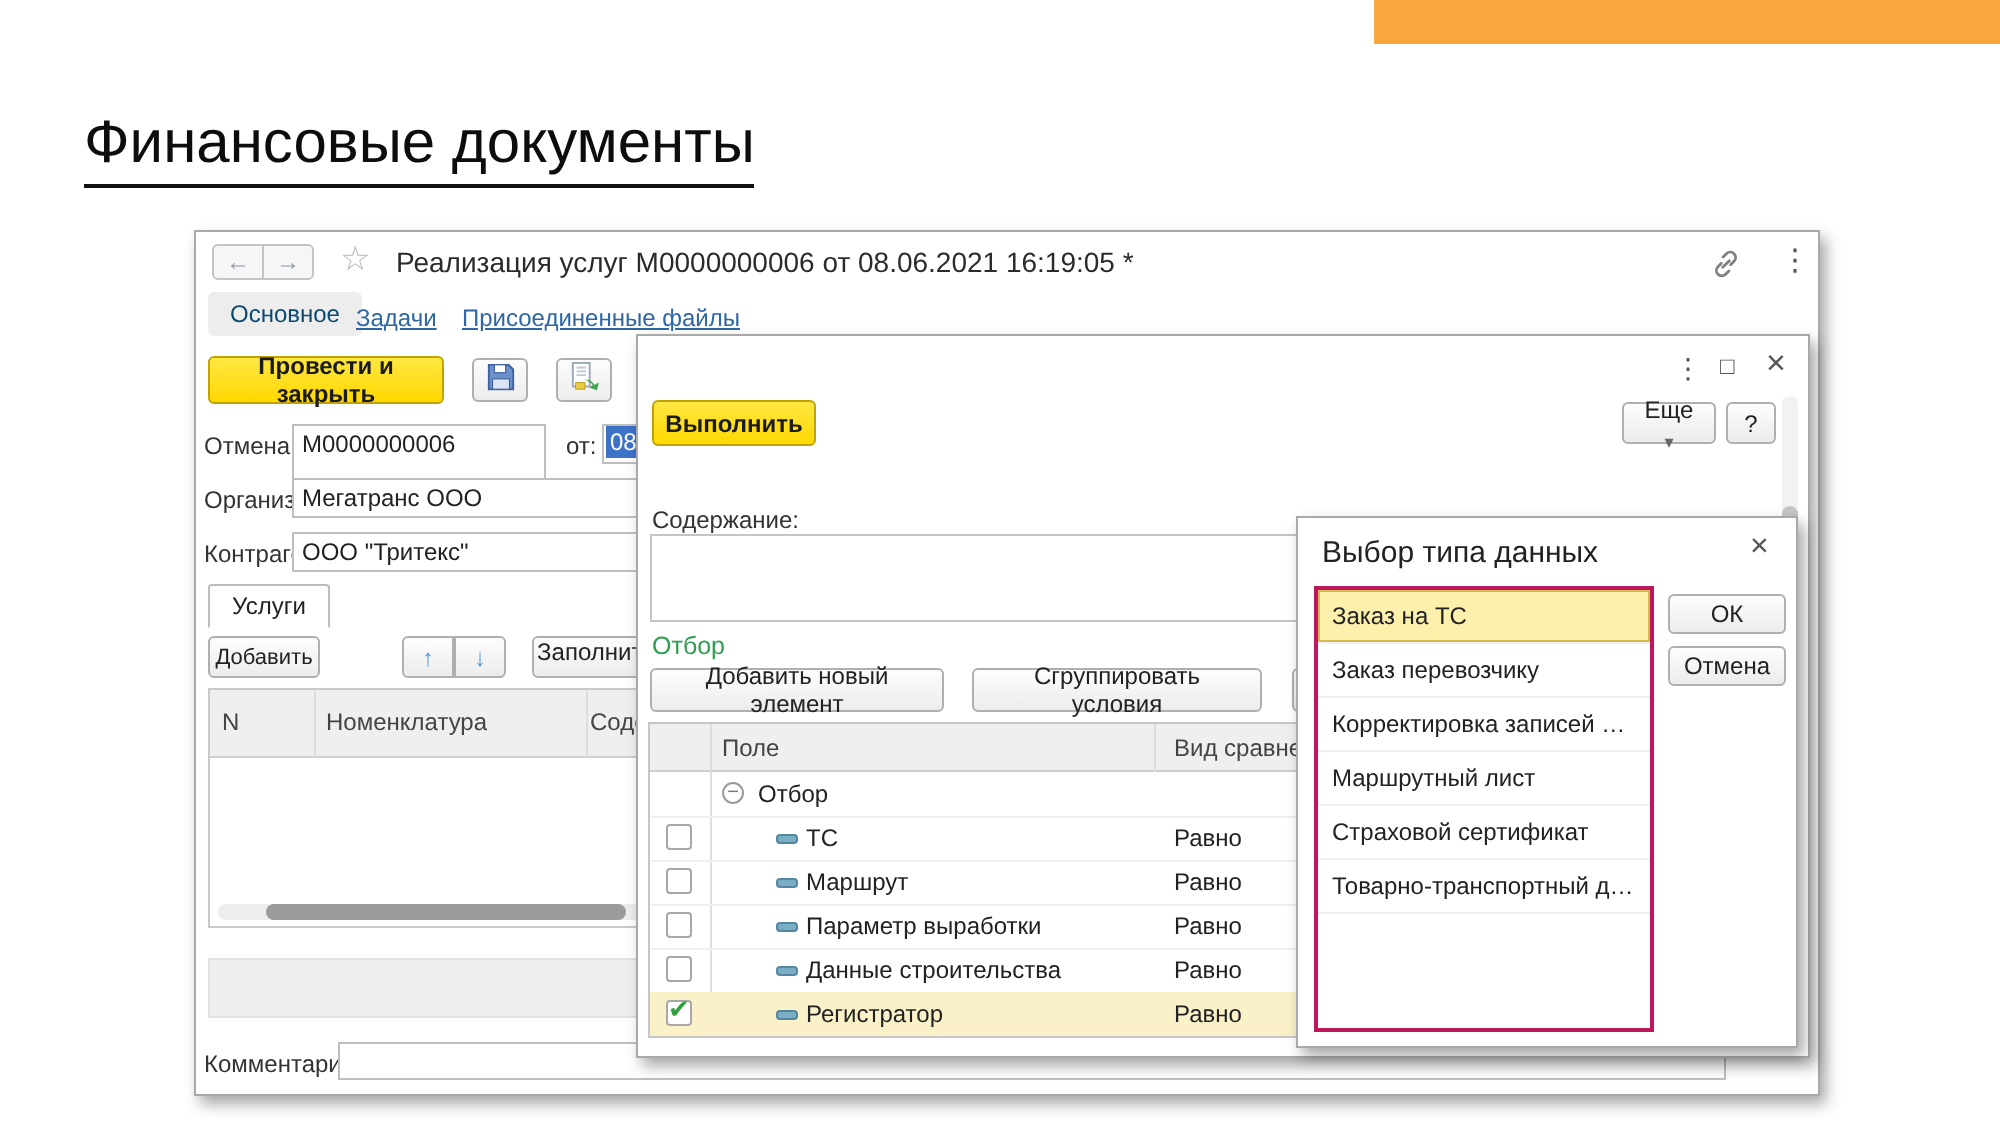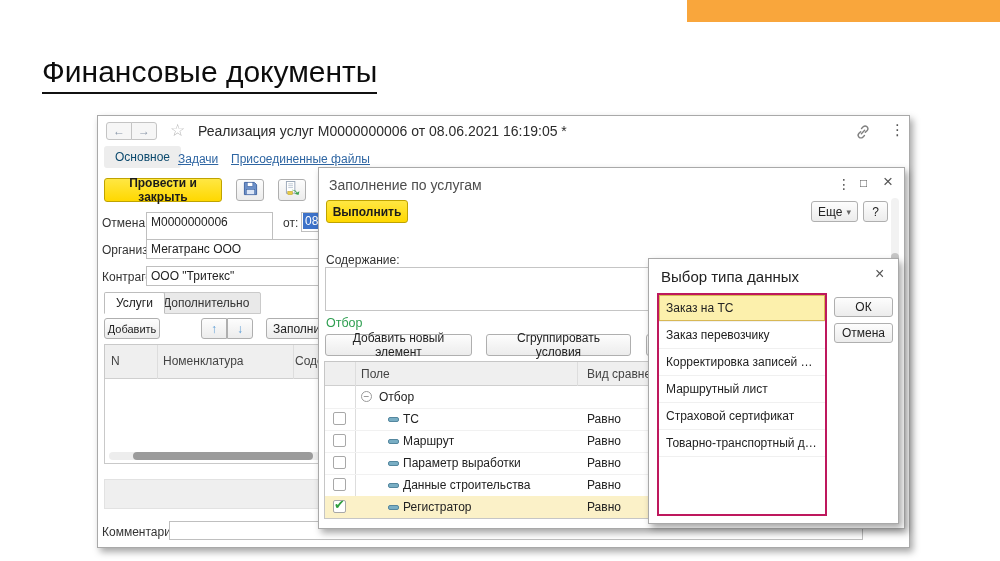--- a/index.html
+++ b/index.html
@@ -11,21 +11,21 @@
   #orange-bar{position:absolute;left:687px;top:0;width:313px;height:22px;background:#F9A63C;}
   #slide-title{position:absolute;left:42px;top:55px;margin:0;font-size:30px;font-weight:400;
                color:#0d0d0d;border-bottom:2px solid #111;padding-bottom:3px;}
 
   
   .win{position:absolute;background:#fff;border:1px solid #A9A9A9;box-shadow:3px 4px 7px rgba(0,0,0,.35);}
 
   
   .gbtn{position:absolute;background:linear-gradient(#FDFDFD,#ECECEC);border:1px solid #AFAFAF;
         border-radius:3px;font-size:12px;color:#222;text-align:center;box-sizing:border-box;
-        display:flex;align-items:center;justify-content:center;padding:0 6px;cursor:default;}
+        display:flex;align-items:center;justify-content:center;padding:0 6px;cursor:default;flex-direction:column;}
   .ybtn{position:absolute;background:linear-gradient(#FFE743,#FFD800);border:1px solid #BFA300;
         border-radius:3px;font-size:12px;font-weight:700;color:#1b1b1b;text-align:center;
         box-sizing:border-box;display:flex;align-items:center;justify-content:center;}
   .inp{position:absolute;background:#fff;border:1px solid #BFBFBF;box-sizing:border-box;
        font-size:12px;color:#222;padding:2px 4px;overflow:hidden;white-space:nowrap;}
   .lbl{position:absolute;font-size:12px;color:#333;white-space:nowrap;}
   .link{position:absolute;font-size:12px;color:#2F66A3;text-decoration:underline;white-space:nowrap;cursor:pointer;}
   .icn{position:absolute;color:#555;}
 
   
@@ -124,21 +124,20 @@
       <span style="background:#3D72C9;color:#fff;padding:1px 2px;font-size:12px;">08.</span>
     </div>
 
     <span class="lbl" style="left:4px;top:127px;">Организация:</span>
     <div class="inp" style="left:48px;top:123px;width:186px;height:20px;">Мегатранс ООО</div>
 
     <span class="lbl" style="left:4px;top:154px;">Контрагент:</span>
     <div class="inp" style="left:48px;top:150px;width:186px;height:20px;">ООО "Тритекс"</div>
 
     <span class="ptab-active" style="left:6px;top:176px;">Услуги</span>
-    <span class="ptab" style="left:53px;top:176px;">Дополнительно</span>
 
     <button class="gbtn" style="left:6px;top:202px;width:56px;height:21px;font-size:11px;">Добавить</button>
     <button class="gbtn" style="left:103px;top:202px;width:26px;height:21px;color:#5A9BD5;border-radius:3px 0 0 3px;">↑</button>
     <button class="gbtn" style="left:129px;top:202px;width:26px;height:21px;color:#5A9BD5;border-radius:0 3px 3px 0;">↓</button>
     <button class="gbtn" style="left:168px;top:202px;width:64px;height:21px;justify-content:flex-start;">Заполнить</button>
 
     <div class="abs" style="left:6px;top:228px;width:227px;height:120px;border:1px solid #C9C9C9;box-sizing:border-box;background:#fff;">
       <div class="thead" style="left:0;top:0;width:100%;height:34px;"></div>
       <span class="lbl" style="left:6px;top:9px;color:#444;">N</span>
       <span class="lbl" style="left:58px;top:9px;color:#444;">Номенклатура</span>
@@ -151,21 +150,20 @@
     </div>
 
     <div class="abs" style="left:6px;top:363px;width:560px;height:30px;background:#EFEFEF;border:1px solid #E2E2E2;box-sizing:border-box;"></div>
 
     <span class="lbl" style="left:4px;top:409px;">Комментарий:</span>
     <div class="inp" style="left:71px;top:405px;width:694px;height:19px;"></div>
   </div>
 
   <div class="win" style="left:318px;top:167px;width:585px;height:360px;z-index:10;">
 
-    <span class="dtitle" style="left:10px;top:9px;">Заполнение по услугам</span>
     <span class="icn" style="left:518px;top:8px;font-size:14px;">⋮</span>
     <span class="icn" style="left:541px;top:8px;font-size:12px;">□</span>
     <span class="icn" style="left:564px;top:4px;font-size:17px;">×</span>
 
     <button class="ybtn" style="left:7px;top:32px;width:82px;height:23px;">Выполнить</button>
     <button class="gbtn" style="left:492px;top:33px;width:47px;height:21px;gap:4px;">
       <span>Еще</span>
       <span style="font-size:9px;color:#666;">▾</span>
     </button>
     <button class="gbtn" style="left:544px;top:33px;width:25px;height:21px;">?</button>

